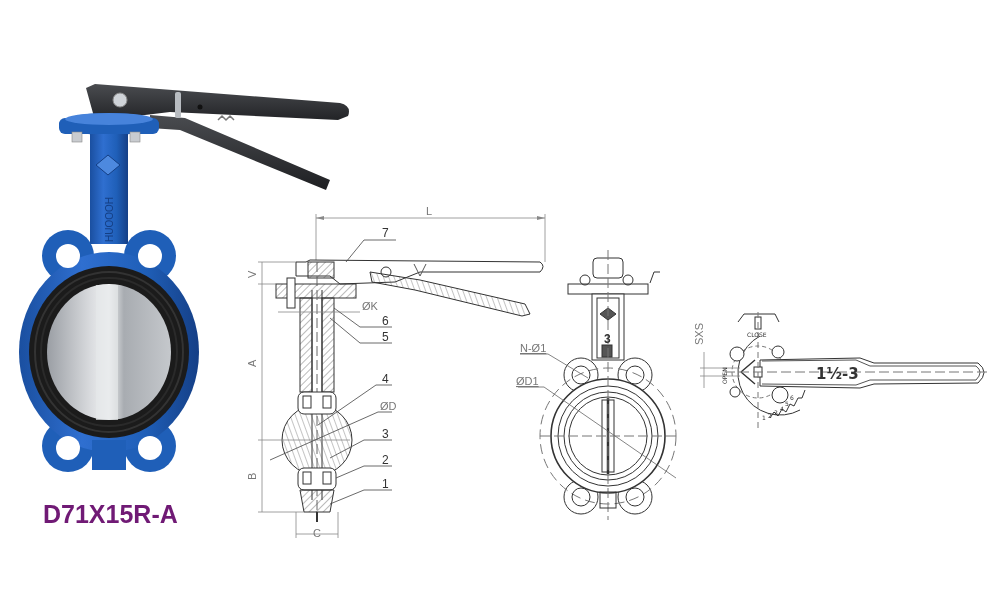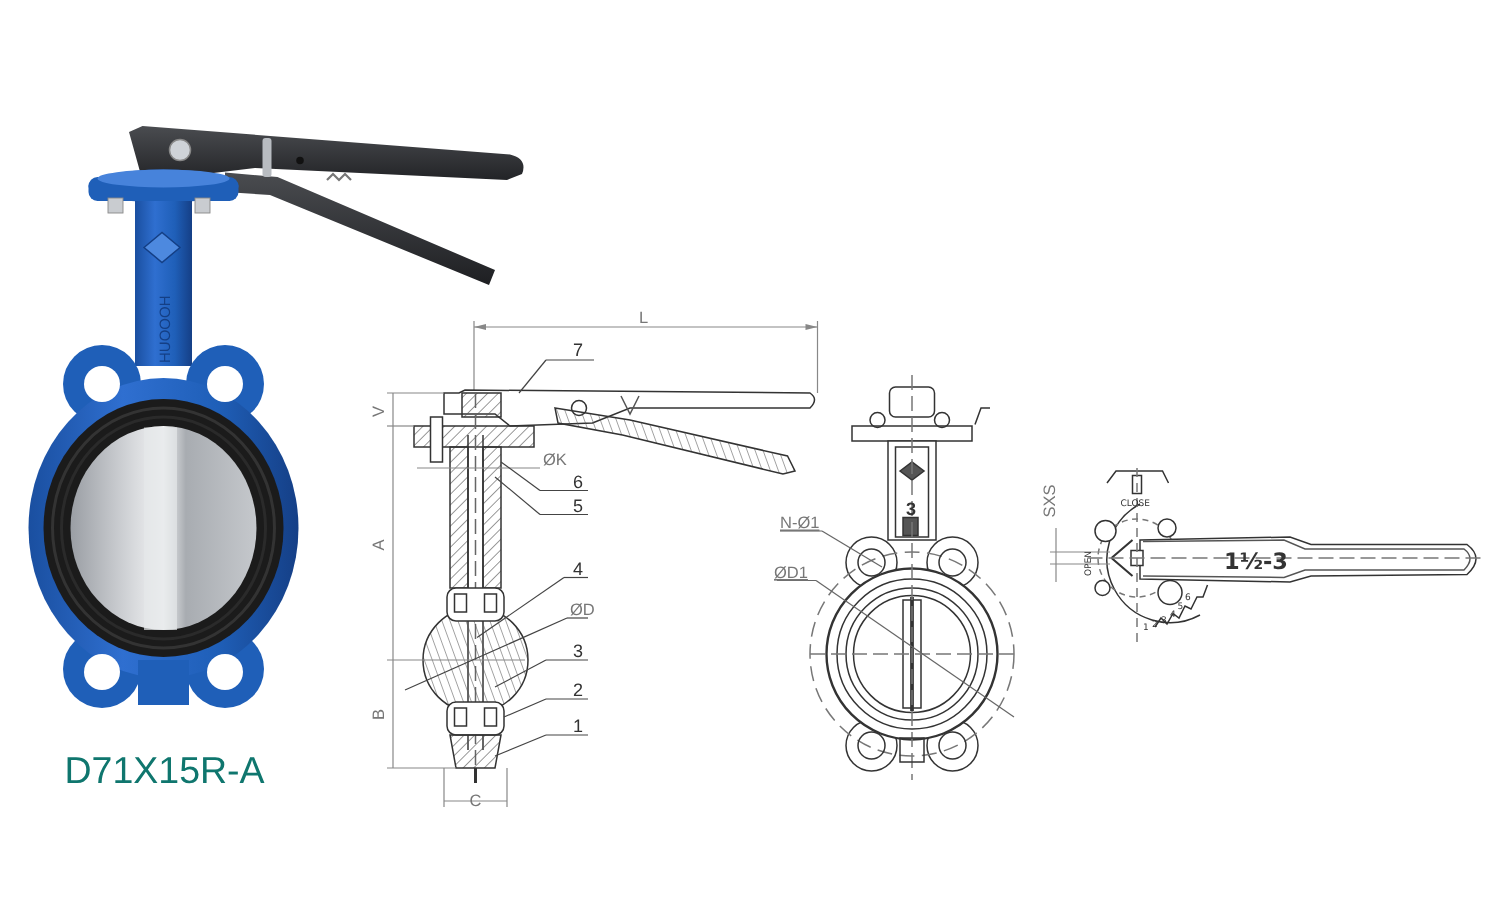--- a/index.html
+++ b/index.html
@@ -1,18 +1,18 @@
 <!DOCTYPE html>
 <html><head>
 <meta charset="utf-8">
 <style>
   html, body { margin:0; padding:0; background:#ffffff; }
   body { width:1000px; height:600px; position:relative; overflow:hidden; font-family:"Liberation Sans", sans-serif; }
   svg { position:absolute; left:0; top:0; }
-  .model-label { position:absolute; left:43px; top:500px; font-size:25px; color:#0f766e; letter-spacing:0px; font-family:"Liberation Sans", sans-serif; }
+  .model-label { position:absolute; left:43px; top:500px; font-size:25px; color:#701a75; letter-spacing:0px; font-family:"Liberation Sans", sans-serif;font-weight:bold; }
   .dl { font-family:"Liberation Sans", sans-serif; font-size:11px; fill:#777; }
   .num { font-family:"Liberation Sans", sans-serif; font-size:12px; fill:#333; }
   .hl { font-family:"DejaVu Sans", sans-serif; font-size:15px; font-weight:bold; fill:#333; }
   .tiny { font-family:"DejaVu Sans", sans-serif; font-size:6px; fill:#333; }
 </style>
 </head>
 <body>
 
 <svg width="1000" height="600" viewBox="0 0 1000 600">
   <defs>

